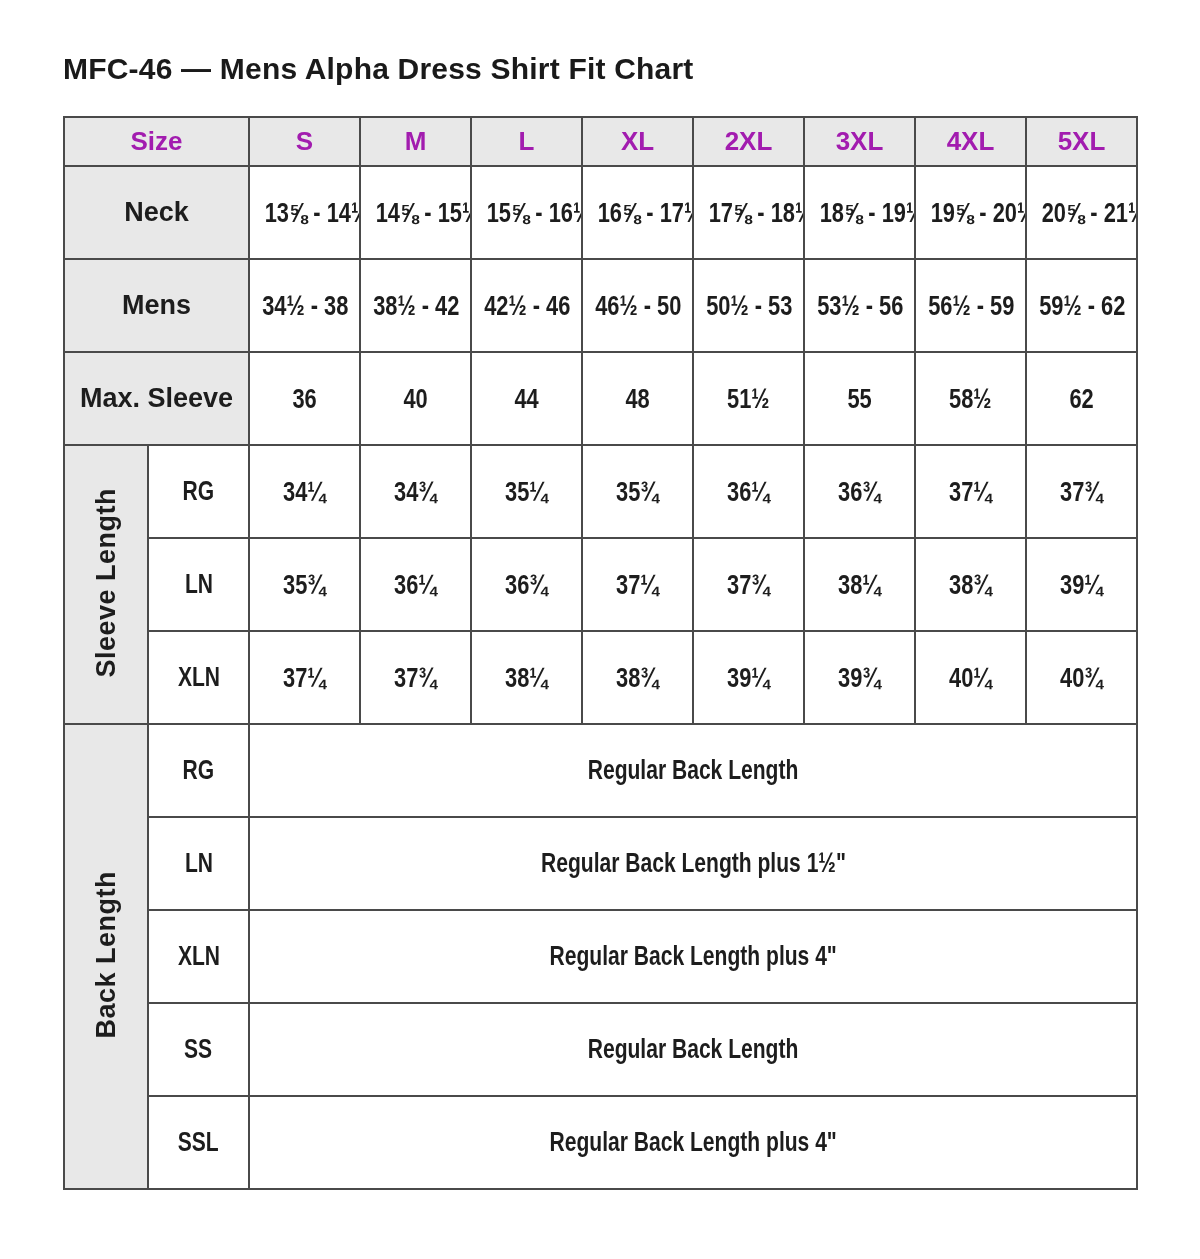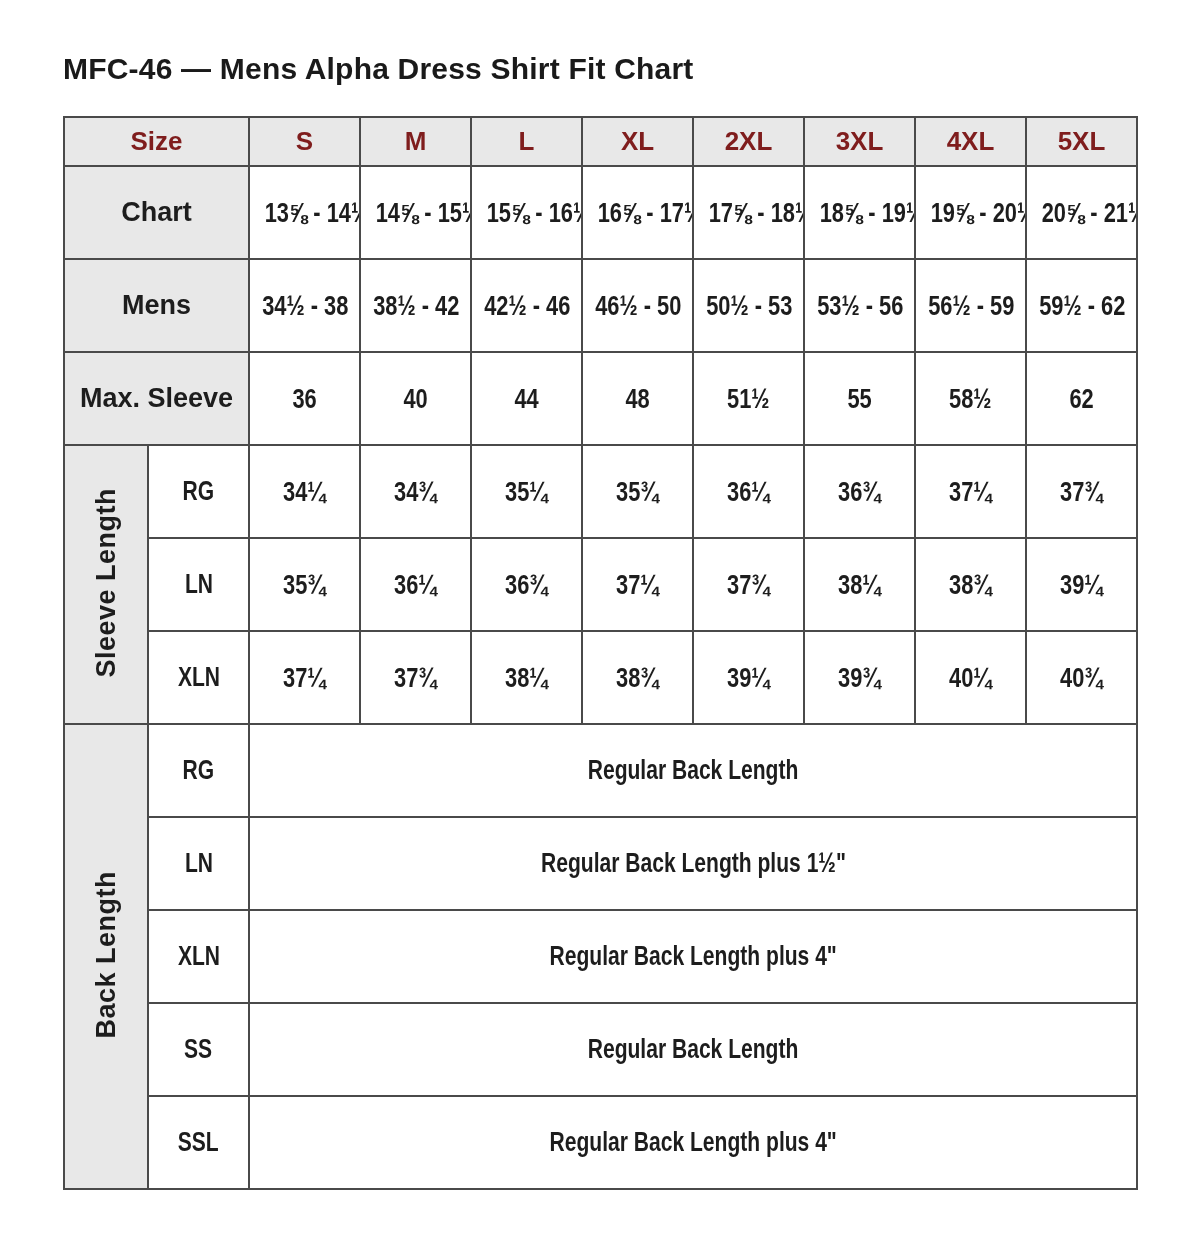--- a/index.html
+++ b/index.html
@@ -39,21 +39,21 @@
     padding: 0;
     overflow: hidden;
   }
   tr.r-hdr  { height: 49px; }
   tr.r-data { height: 93px; }
 
   .hdr-cell {
     background: #e8e8e8;
     font-weight: 700;
     font-size: 26px;
-    color: #7f1d1d;
+    color: #a21caf;
   }
   .label-cell {
     background: #e8e8e8;
     font-weight: 700;
     font-size: 27px;
     color: #1d1d1d;
   }
   .vert-cell { background: #e8e8e8; }
   .vert-cell span {
     display: inline-block;
@@ -105,21 +105,21 @@
       <th class="hdr-cell">M</th>
       <th class="hdr-cell">L</th>
       <th class="hdr-cell">XL</th>
       <th class="hdr-cell">2XL</th>
       <th class="hdr-cell">3XL</th>
       <th class="hdr-cell">4XL</th>
       <th class="hdr-cell">5XL</th>
     </tr>
 
     <tr class="r-data">
-      <th colspan="2" class="label-cell">Chart</th>
+      <th colspan="2" class="label-cell">Neck</th>
       <td class="data-cell"><span class="cn">13⅝ - 14½</span></td>
       <td class="data-cell"><span class="cn">14⅝ - 15½</span></td>
       <td class="data-cell"><span class="cn">15⅝ - 16½</span></td>
       <td class="data-cell"><span class="cn">16⅝ - 17½</span></td>
       <td class="data-cell"><span class="cn">17⅝ - 18½</span></td>
       <td class="data-cell"><span class="cn">18⅝ - 19½</span></td>
       <td class="data-cell"><span class="cn">19⅝ - 20½</span></td>
       <td class="data-cell"><span class="cn">20⅝ - 21½</span></td>
     </tr>
 

